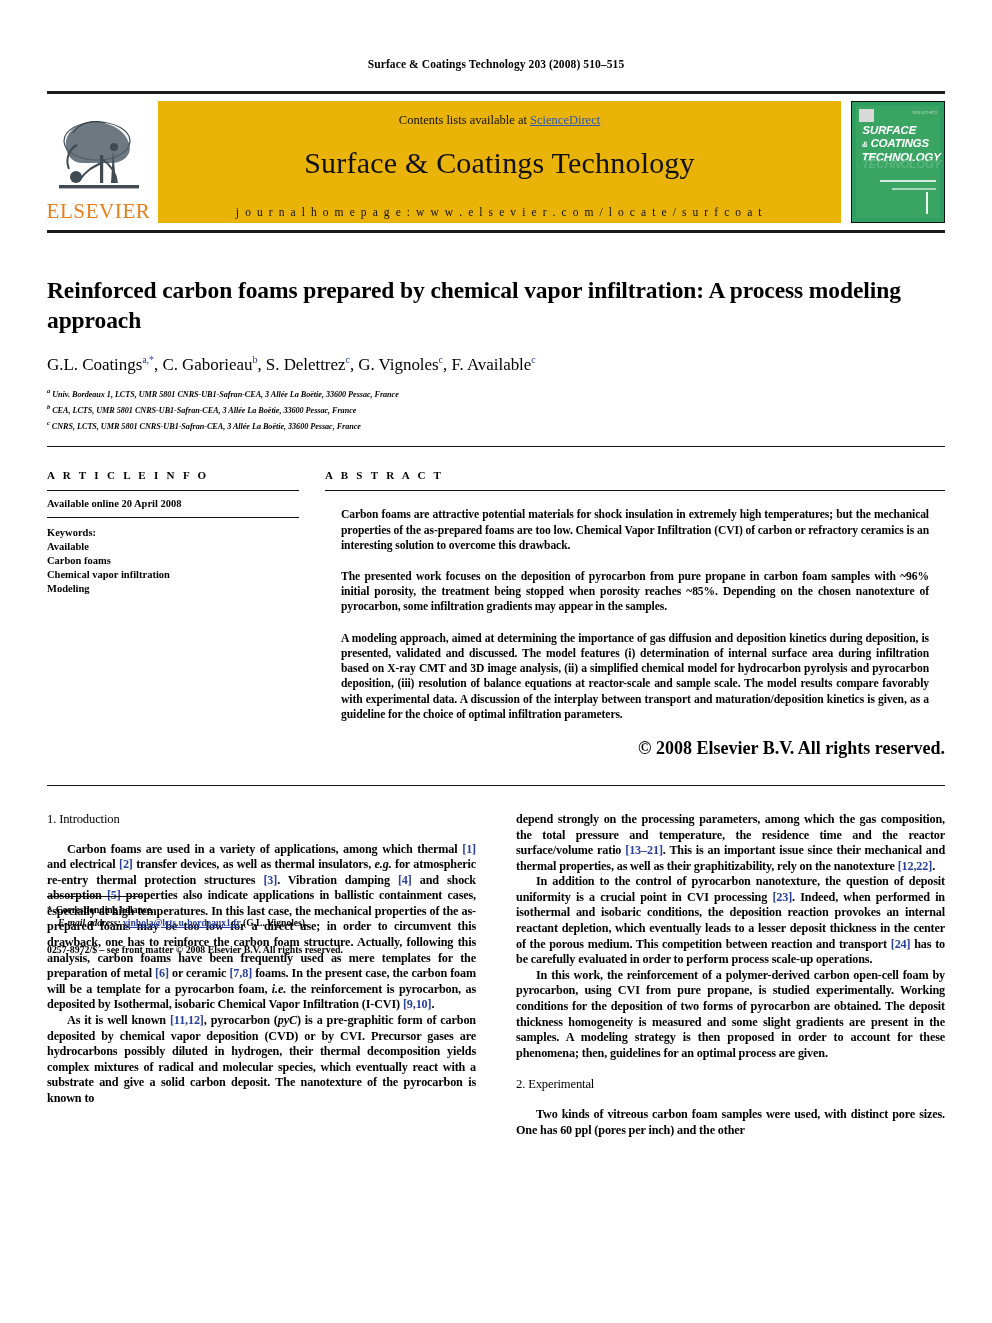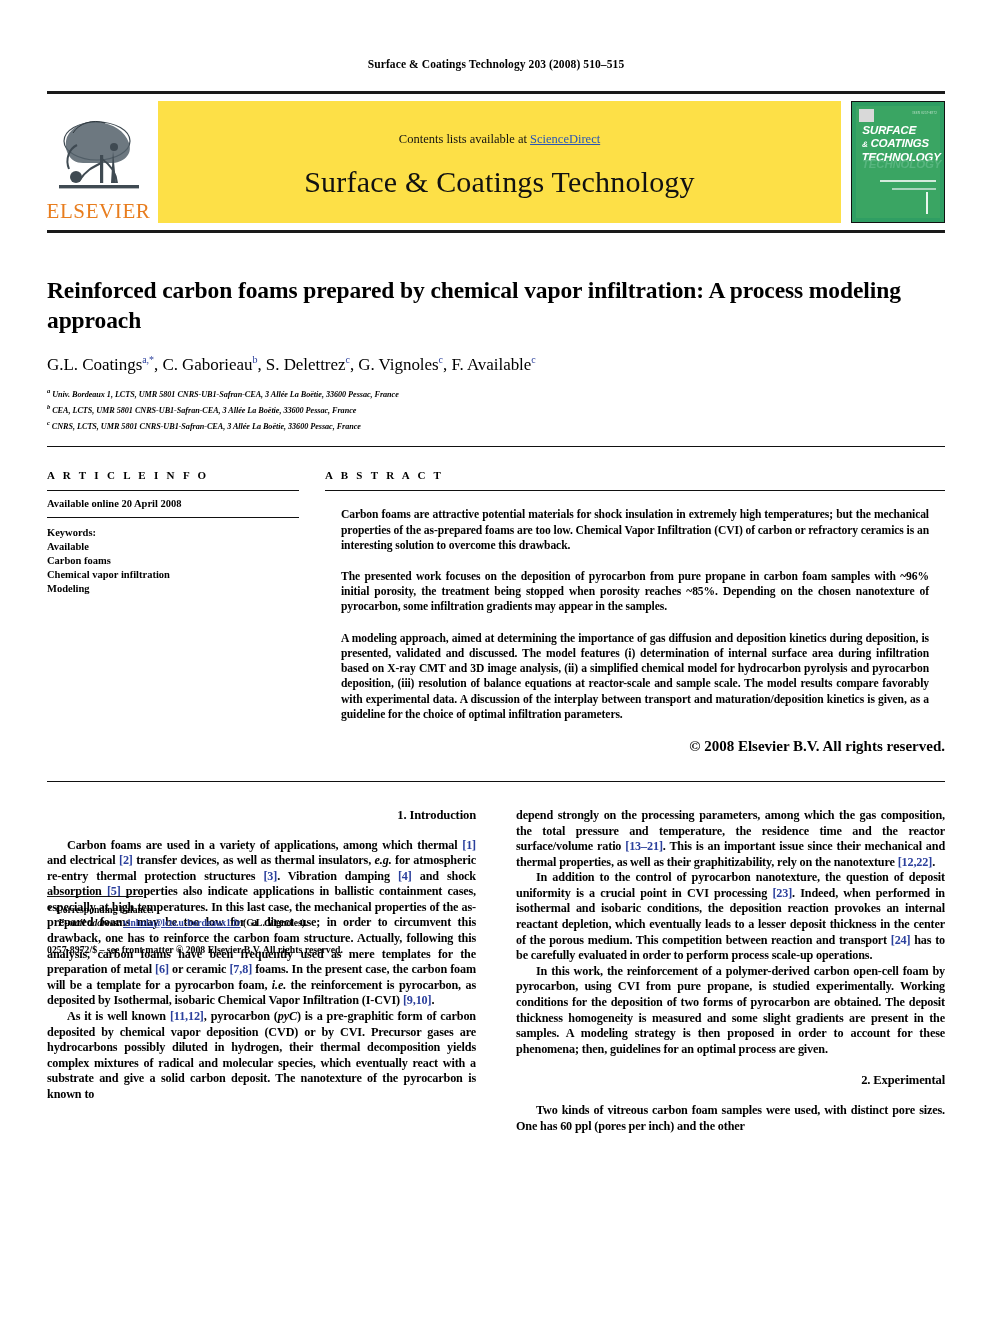--- a/index.html
+++ b/index.html
@@ -56,21 +56,21 @@
     font-family: "Liberation Serif", serif;
     color: #E87D1E;
     font-size: 21px;
     letter-spacing: 0.6px;
     line-height: 1;
     margin-top: 2px;
   }
 
   .masthead-center {
     flex: 1 1 auto;
-    background: #fde047;
+    background: #eab308;
     margin: 0 10px 0 8px;
     display: flex;
     flex-direction: column;
     align-items: center;
     justify-content: center;
     padding: 6px 0 4px;
   }
   .contents-line {
     font-size: 12.5px;
     color: #111;
@@ -210,21 +210,21 @@
     font-size: 11.6px;
     line-height: 15.2px;
     text-align: justify;
     font-weight: bold;
     letter-spacing: -0.1px;
   }
   .abstract-body p { margin: 16px; }
   .copyright {
     text-align: right;
     font-weight: bold;
-    font-size: 15px;
+    font-size: 18px;
     margin-top: 12px;
   }
 
   .rule-after-abstract { border-bottom: 1px solid #111; margin-top: 26px; }
 
   
   .body-cols {
     display: flex;
     margin-top: 26px;
   }
@@ -235,24 +235,24 @@
     line-height: 15.6px;
     text-align: justify;
     font-weight: bold;
     letter-spacing: -0.15px;
   }
   .bcol.right { margin-left: 40px; }
   .bcol p { margin: 0; text-indent: 20px; }
   .bcol p.noindent { text-indent: 0; }
   .heading {
     font-size: 12.6px;
-    font-weight: bold;
+    font-weight: normal;
     margin: 0 0 14px 0;
     text-indent: 0;
-    text-align: right;
+    text-align: left;
   }
   .heading.spaced { margin-top: 16px; }
   .ref { color: #2a3f9c; }
   em { font-style: italic; }
 
   
   .footnote-wrap {
     position: absolute;
     left: 47px;
     bottom: 40px;
@@ -301,20 +301,21 @@
         </g>
       </svg>
       <div class="elsevier-word">ELSEVIER</div>
     </div>
 
     <div class="masthead-center">
       <div class="contents-line">
         <span>Contents lists available at </span><a class="sciencedirect" href="#">ScienceDirect</a>
       </div>
       <div class="journal-title">Surface &amp; Coatings Technology</div>
+      <div class="homepage-line">j o u r n a l   h o m e p a g e :   w w w . e l s e v i e r . c o m / l o c a t e / s u r f c o a t</div>
     </div>
 
     <div class="cover-thumb">
       <div class="cover-inner"></div>
       <div class="cover-badge"></div>
       <div class="cover-tinytext">ISSN 0257-8972</div>
       <div class="cover-title">
         <span>SURFACE</span><br>
         <span class="amp">&amp;</span>
         <span>COATINGS</span><br>

